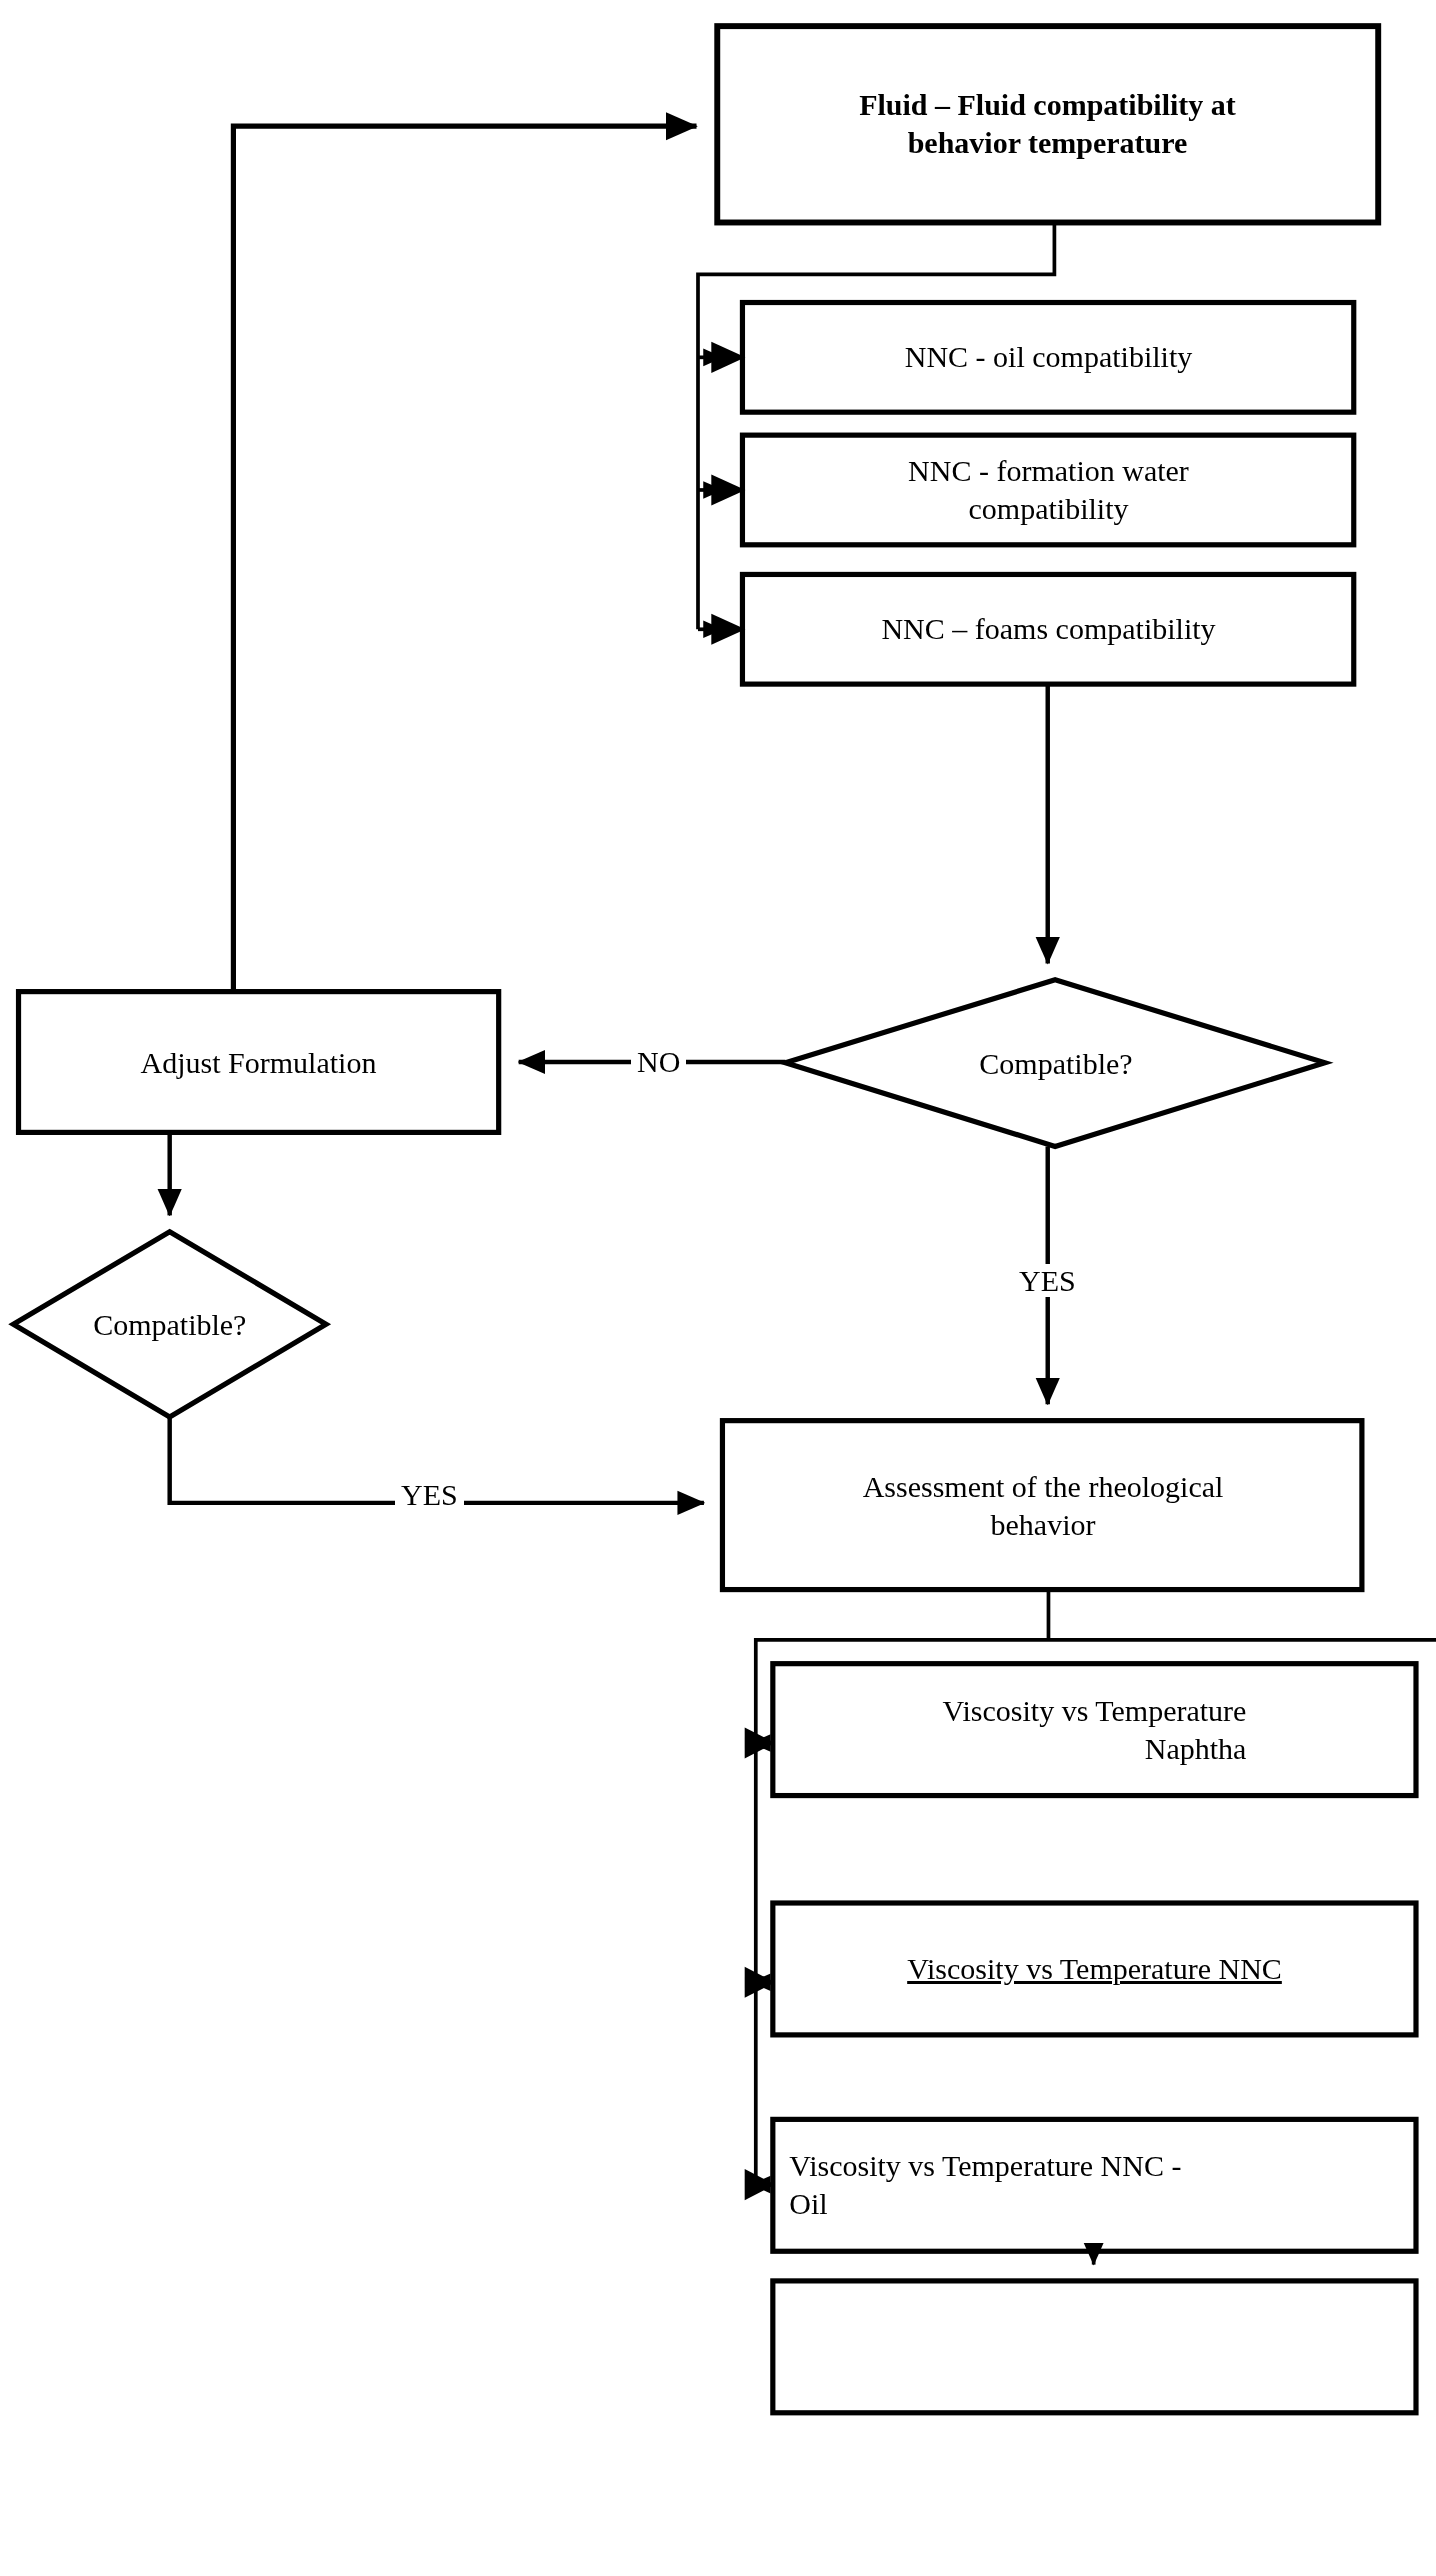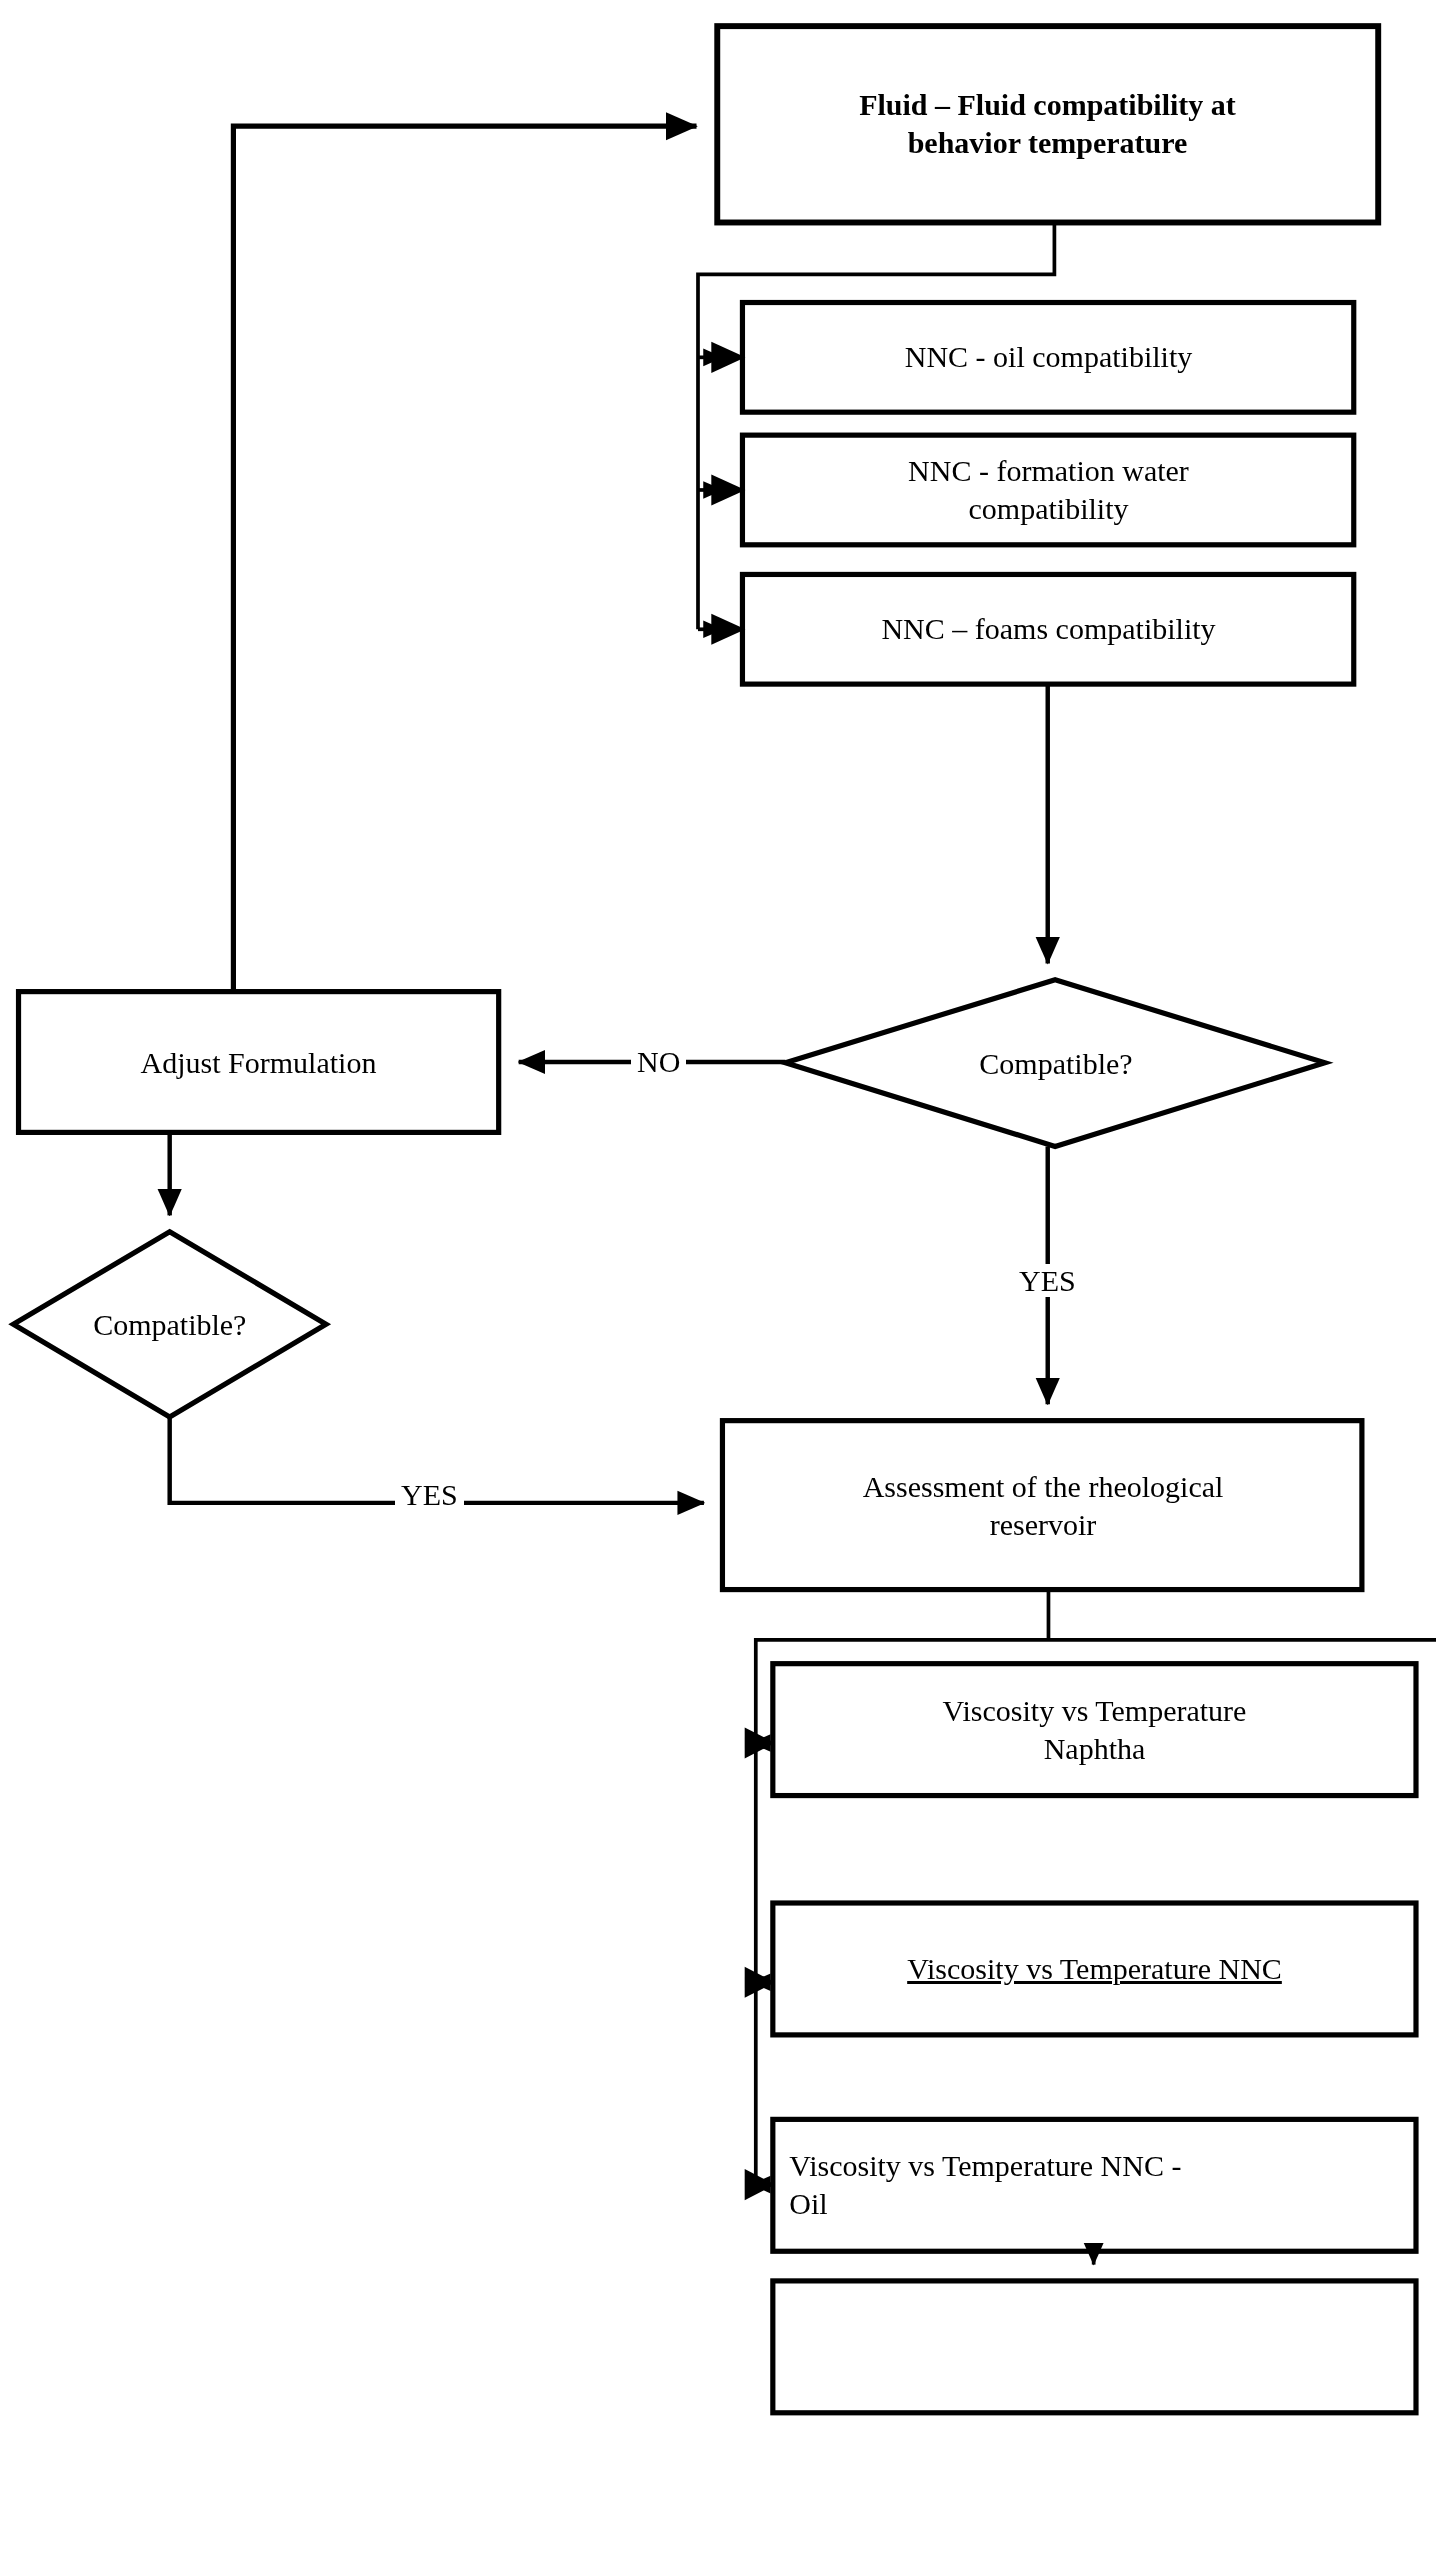--- a/index.html
+++ b/index.html
@@ -161,23 +161,23 @@
   <div class="node-label" style="left:743px; top:302px; width:611px; height:110px;">NNC - oil compatibility</div>
 
   <div class="node-label" style="left:743px; top:435px; width:611px; height:110px;">NNC - formation water
 compatibility</div>
 
   <div class="node-label" style="left:743px; top:574px; width:611px; height:110px;">NNC – foams compatibility</div>
 
   <div class="node-label" style="left:18.5px; top:992px; width:480px; height:141px;font-family:Liberation Serif, serif;">Adjust Formulation</div>
 
   <div class="node-label" style="left:723px; top:1421px; width:640px; height:169px;">Assessment of the rheological
-reservoir</div>
+behavior</div>
 
-  <div class="node-label" style="left:773px; top:1664px; width:643px; height:132px;">Viscosity vs Temperature
+  <div class="node-label" style="left:773px; top:1664px; width:643px; height:132px;text-align:right;">Viscosity vs Temperature
 Naphtha</div>
 
   <div class="node-label" style="left:773px; top:1903px; width:643px; height:132px;text-decoration:underline;">Viscosity vs Temperature NNC</div>
 
   <div class="node-label" style="left:773px; top:2119px; width:643px; height:132px; justify-content:flex-start; text-align:left; padding-left:16.3px;">Viscosity vs Temperature NNC -
 Oil</div>
 
 
   <div class="node-label" style="left:786px; top:980px; width:540px; height:167px;">Compatible?</div>
 

